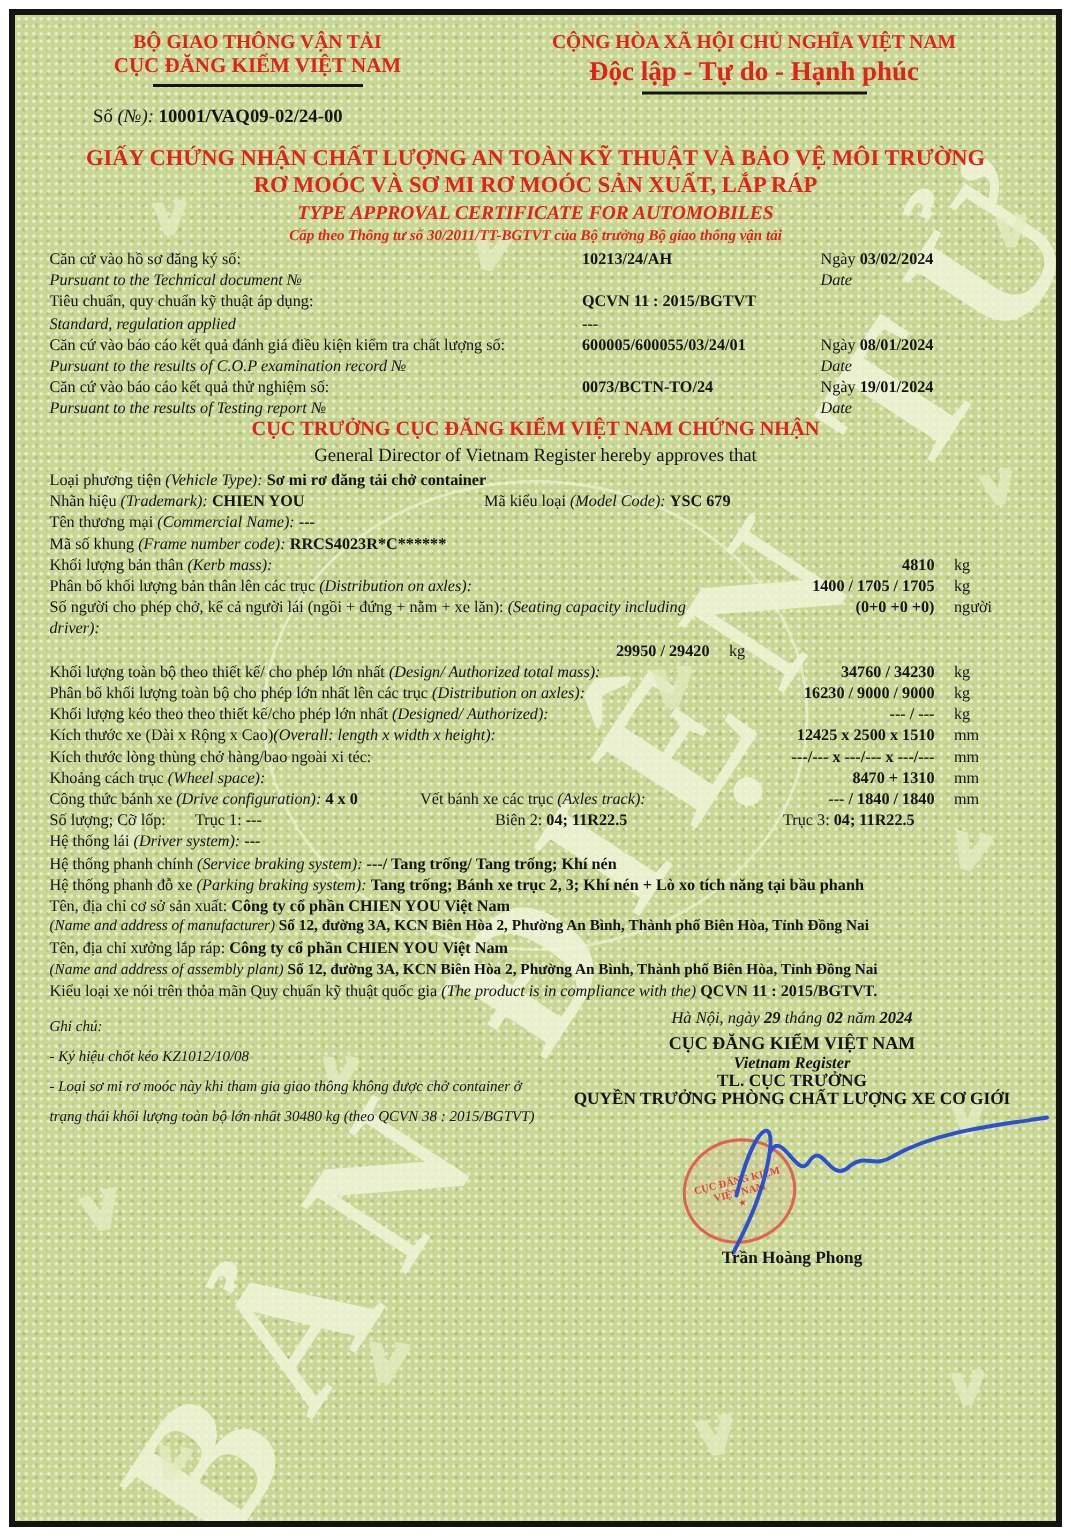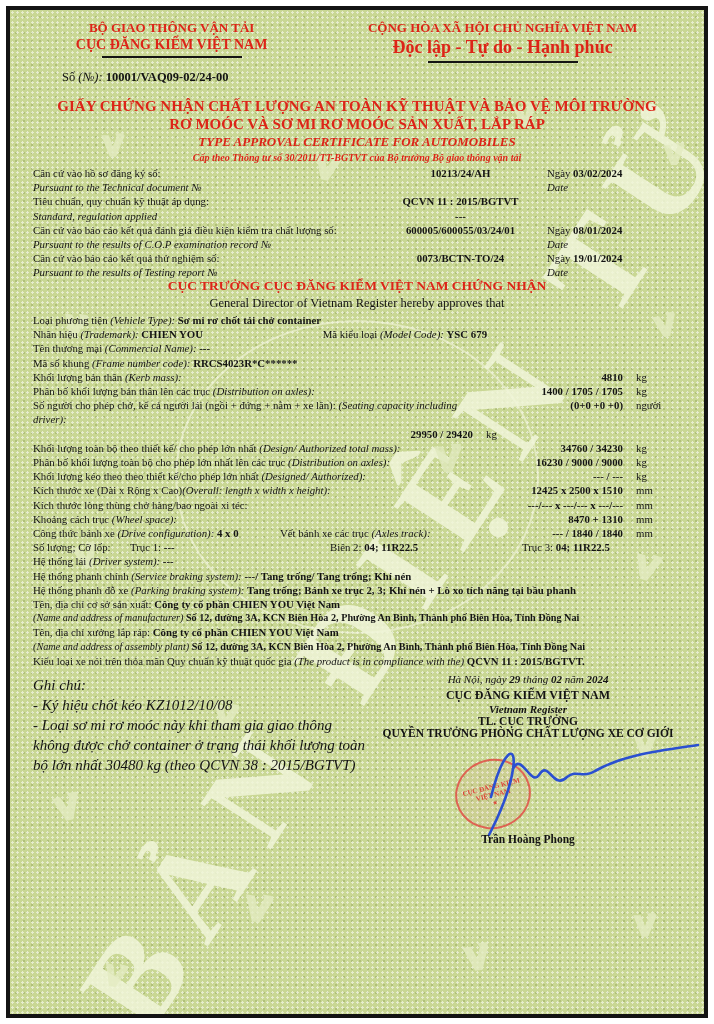--- a/index.html
+++ b/index.html
@@ -49,42 +49,42 @@
   .so-line{position:absolute;top:60px;left:52px;font-size:12.5px;}
   
   .title{position:absolute;top:88px;left:20px;right:20px;text-align:center;color:#dd2418;}
   .title-l1{font-size:15px;font-weight:bold;}
   .title-l2{font-size:15px;font-weight:bold;margin-top:1px;}
   .title-l3{font-size:13px;font-weight:bold;font-style:italic;margin-top:1px;}
   .title-l4{font-size:10px;font-weight:bold;font-style:italic;margin-top:2px;}
   
   .refs{position:absolute;top:156px;left:23px;right:23px;font-size:10.8px;}
   .ref-line{display:grid;grid-template-columns:1fr 145px 148px;line-height:14.2px;}
-  .ref-val{text-align:center;font-weight:bold;white-space:nowrap;}
+  .ref-val{text-align:left;font-weight:bold;white-space:nowrap;}
   .ref-date{padding-left:14px;white-space:nowrap;}
   
   .approval{position:absolute;top:268px;left:20px;right:20px;text-align:center;}
   .approval-vi{font-size:13.5px;font-weight:bold;color:#dd2418;}
   .approval-en{font-size:12.5px;margin-top:2px;}
   
   .specs{position:absolute;top:303px;left:23px;right:23px;font-size:10.8px;}
   .row{line-height:14.2px;white-space:nowrap;}
   .grow{display:grid;grid-template-columns:1fr 150px 58px;line-height:14.2px;}
   .cell-v{text-align:right;font-weight:bold;white-space:nowrap;}
   .cell-u{padding-left:13px;white-space:nowrap;}
   .span287{display:inline-block;width:287px;}
   .span247{display:inline-block;width:247px;}
   .tyre{display:flex;line-height:14.2px;white-space:nowrap;}
   .tyre .c0{width:97px;}
   .tyre .cA{width:200px;}
   .tyre .cB{width:192px;}
   .addr{font-size:10.2px;}
   
   .footer{position:absolute;top:663px;left:23px;right:23px;}
-  .notes{position:absolute;left:0;top:2px;width:335px;font-size:15px;font-style:italic;line-height:20px;}
+  .notes{position:absolute;left:0;top:2px;width:335px;font-size:10px;font-style:italic;line-height:20px;}
   .sign-block{position:absolute;left:322px;top:0;width:346px;text-align:center;}
   .sign-date{font-size:11px;font-style:italic;}
   .sign-org{font-size:12px;font-weight:bold;margin-top:3px;}
   .sign-org-en{font-size:11px;font-weight:bold;font-style:italic;}
   .sign-t1{font-size:11.5px;font-weight:bold;}
   .sign-t2{font-size:11.5px;font-weight:bold;}
   .stamp{
     position:absolute;left:100px;top:86px;width:72px;height:66px;border-radius:50%;
     border:2.5px solid rgba(225,80,70,.85);transform:rotate(-14deg);
     display:flex;flex-direction:column;justify-content:center;align-items:center;
@@ -260,21 +260,21 @@
 
       <div class="approval">
         <div class="approval-vi">CỤC TRƯỞNG CỤC ĐĂNG KIỂM VIỆT NAM CHỨNG NHẬN</div>
         <div class="approval-en">General Director of Vietnam Register hereby approves that</div>
       </div>
 
       <div class="specs">
         <div class="row">
           <span>Loại phương tiện</span>
           <span class="it">(Vehicle Type):</span>
-          <span class="b">Sơ mi rơ chốt tải chở container</span>
+          <span class="b">Sơ mi rơ đăng tải chở container</span>
         </div>
         <div class="row">
           <span class="span287"><span>Nhãn hiệu</span>
             <span class="it">(Trademark):</span>
             <span class="b">CHIEN YOU</span></span>
           <span>Mã kiểu loại</span>
           <span class="it">(Model Code):</span>
           <span class="b">YSC 679</span>
         </div>
         <div class="row">

